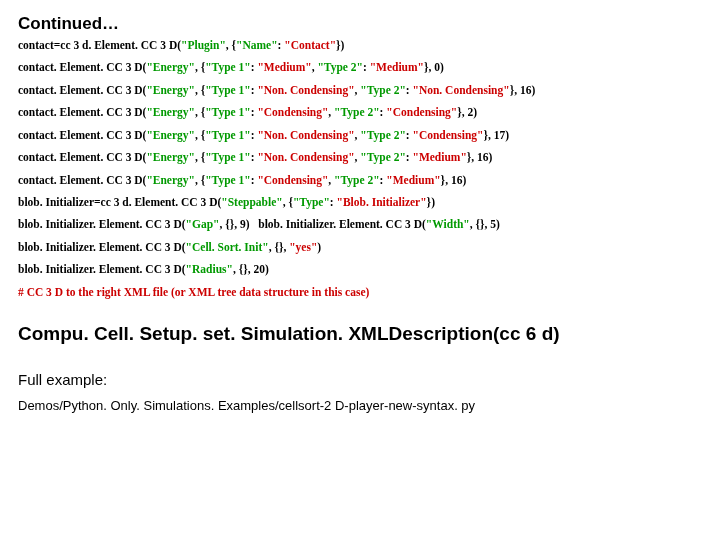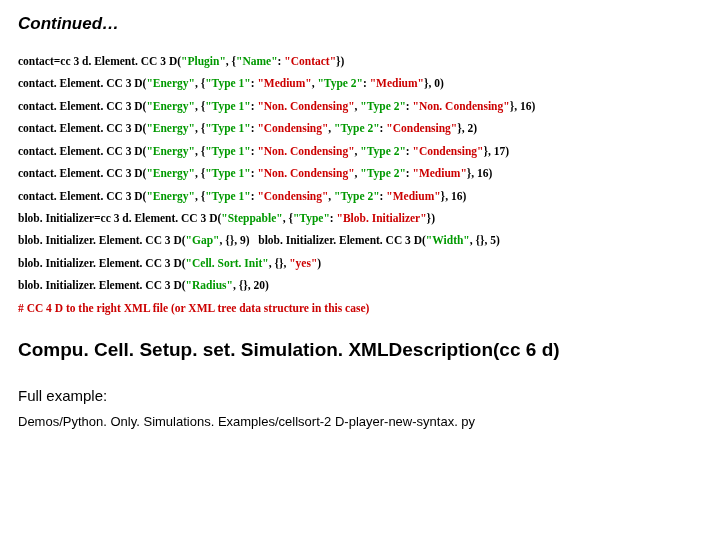--- a/index.html
+++ b/index.html
@@ -8,22 +8,20 @@
     width: 720px;
     height: 540px;
     box-sizing: border-box;
     font-family: Arial, Helvetica, sans-serif;
     background: #ffffff;
     color: #000000;
   }
   .title {
     font-size: 17px;
     font-weight: bold;
-    margin-bottom: 16px;
-    font-style: italic;
   }
   .code-block {
     font-size: 11.5px;
     line-height: 1.95;
     font-weight: bold;
     font-family: Liberation Serif, serif;
   }
   .code-line { white-space: pre; }
   .kw { color: #009900; }
   .str { color: #cc0000; }
@@ -52,19 +50,19 @@
     <div class="code-line"><span>contact. Element. CC 3 D(</span><span class="kw">"Energy"</span><span>, {</span><span class="kw">"Type 1"</span><span>: </span><span class="str">"Medium"</span><span>, </span><span class="kw">"Type 2"</span><span>: </span><span class="str">"Medium"</span><span>}, 0)</span></div>
     <div class="code-line"><span>contact. Element. CC 3 D(</span><span class="kw">"Energy"</span><span>, {</span><span class="kw">"Type 1"</span><span>: </span><span class="str">"Non. Condensing"</span><span>, </span><span class="kw">"Type 2"</span><span>: </span><span class="str">"Non. Condensing"</span><span>}, 16)</span></div>
     <div class="code-line"><span>contact. Element. CC 3 D(</span><span class="kw">"Energy"</span><span>, {</span><span class="kw">"Type 1"</span><span>: </span><span class="str">"Condensing"</span><span>, </span><span class="kw">"Type 2"</span><span>: </span><span class="str">"Condensing"</span><span>}, 2)</span></div>
     <div class="code-line"><span>contact. Element. CC 3 D(</span><span class="kw">"Energy"</span><span>, {</span><span class="kw">"Type 1"</span><span>: </span><span class="str">"Non. Condensing"</span><span>, </span><span class="kw">"Type 2"</span><span>: </span><span class="str">"Condensing"</span><span>}, 17)</span></div>
     <div class="code-line"><span>contact. Element. CC 3 D(</span><span class="kw">"Energy"</span><span>, {</span><span class="kw">"Type 1"</span><span>: </span><span class="str">"Non. Condensing"</span><span>, </span><span class="kw">"Type 2"</span><span>: </span><span class="str">"Medium"</span><span>}, 16)</span></div>
     <div class="code-line"><span>contact. Element. CC 3 D(</span><span class="kw">"Energy"</span><span>, {</span><span class="kw">"Type 1"</span><span>: </span><span class="str">"Condensing"</span><span>, </span><span class="kw">"Type 2"</span><span>: </span><span class="str">"Medium"</span><span>}, 16)</span></div>
     <div class="code-line"><span>blob. Initializer=cc 3 d. Element. CC 3 D(</span><span class="kw">"Steppable"</span><span>, {</span><span class="kw">"Type"</span><span>: </span><span class="str">"Blob. Initializer"</span><span>})</span></div>
     <div class="code-line"><span>blob. Initializer. Element. CC 3 D(</span><span class="kw">"Gap"</span><span>, {}, 9)   blob. Initializer. Element. CC 3 D(</span><span class="kw">"Width"</span><span>, {}, 5)</span></div>
     <div class="code-line"><span>blob. Initializer. Element. CC 3 D(</span><span class="kw">"Cell. Sort. Init"</span><span>, {}, </span><span class="str">"yes"</span><span>)</span></div>
     <div class="code-line"><span>blob. Initializer. Element. CC 3 D(</span><span class="kw">"Radius"</span><span>, {}, 20)</span></div>
-    <div class="code-line"><span class="cmt"># CC 4 D to the right XML file (or XML tree data structure in this case)</span></div>
+    <div class="code-line"><span class="cmt"># CC 3 D to the right XML file (or XML tree data structure in this case)</span></div>
   </div>
 
 <div class="api-call">Compu. Cell. Setup. set. Simulation. XMLDescription(cc 6 d)</div>
 
 <div class="example-label">Full example:</div>
 <div class="example-path">Demos/Python. Only. Simulations. Examples/cellsort-2 D-player-new-syntax. py</div>
 
 </body></html>

